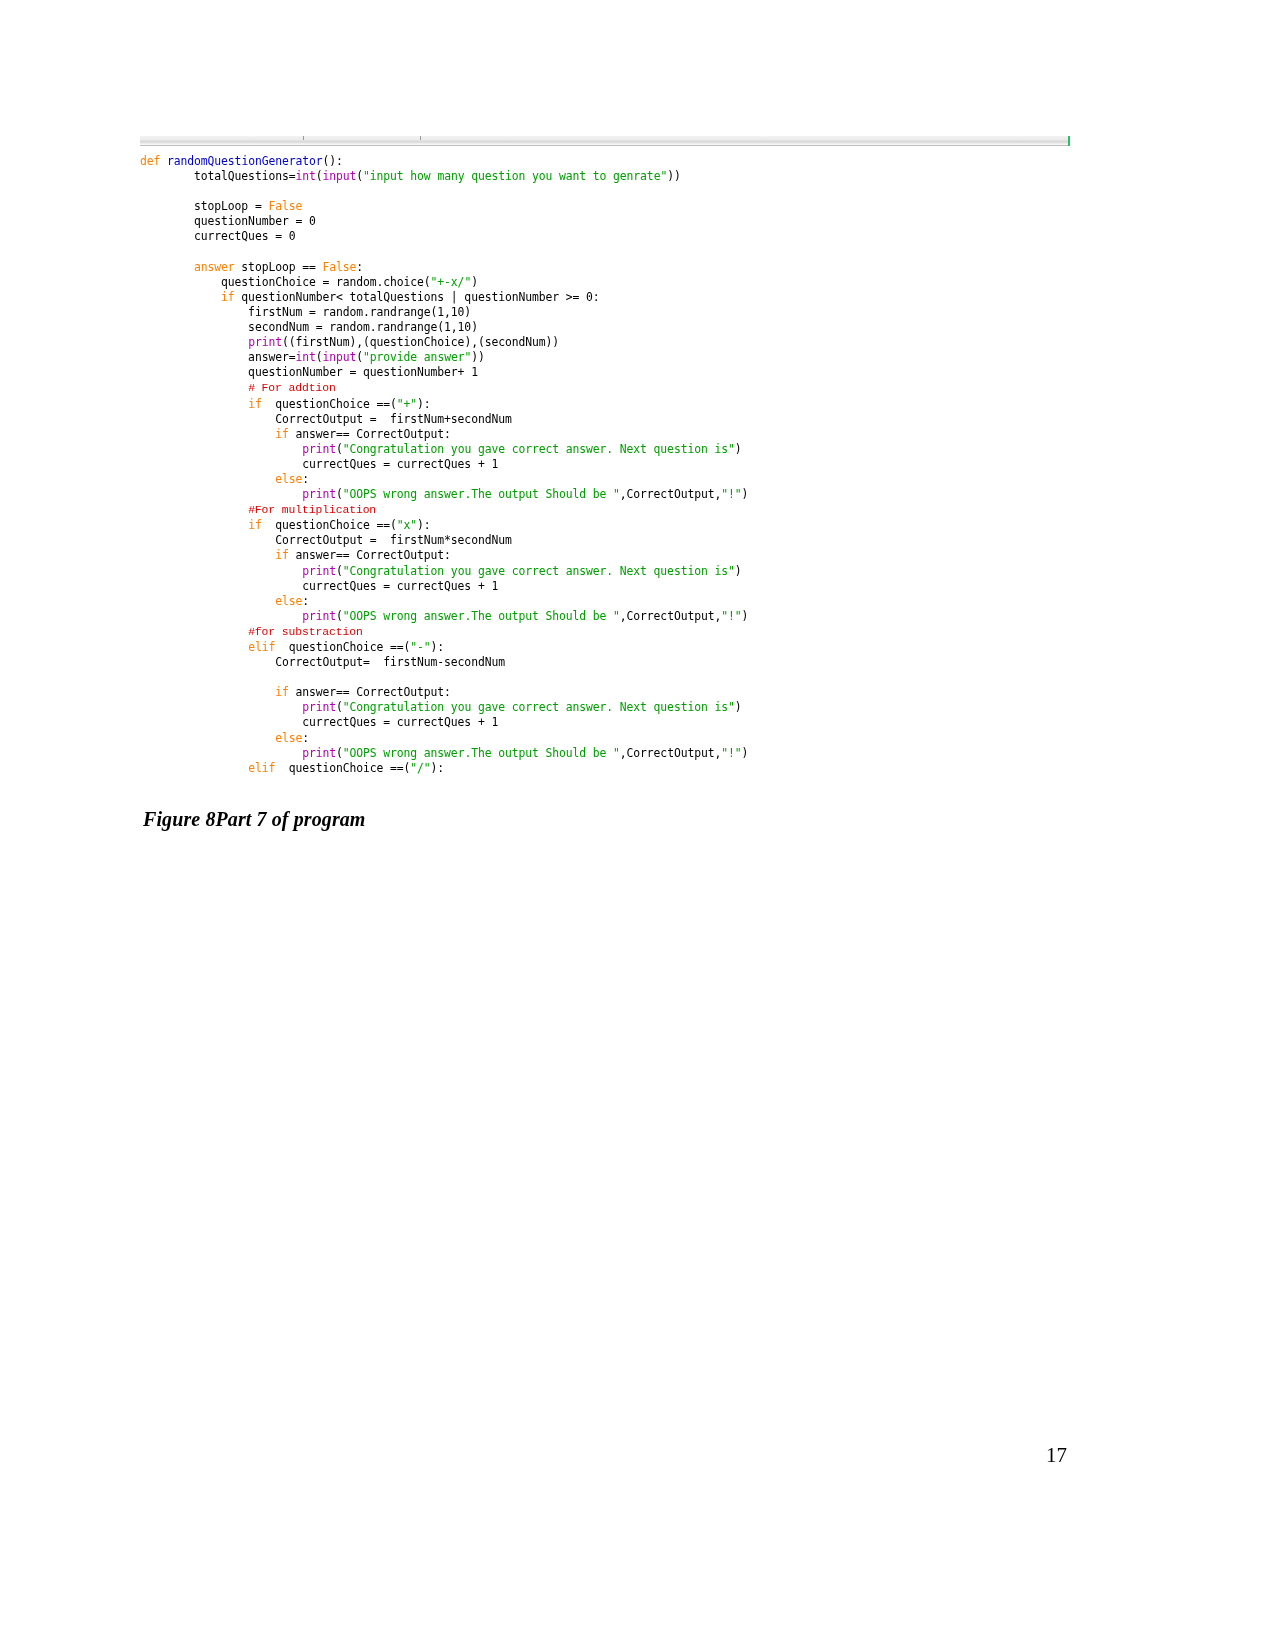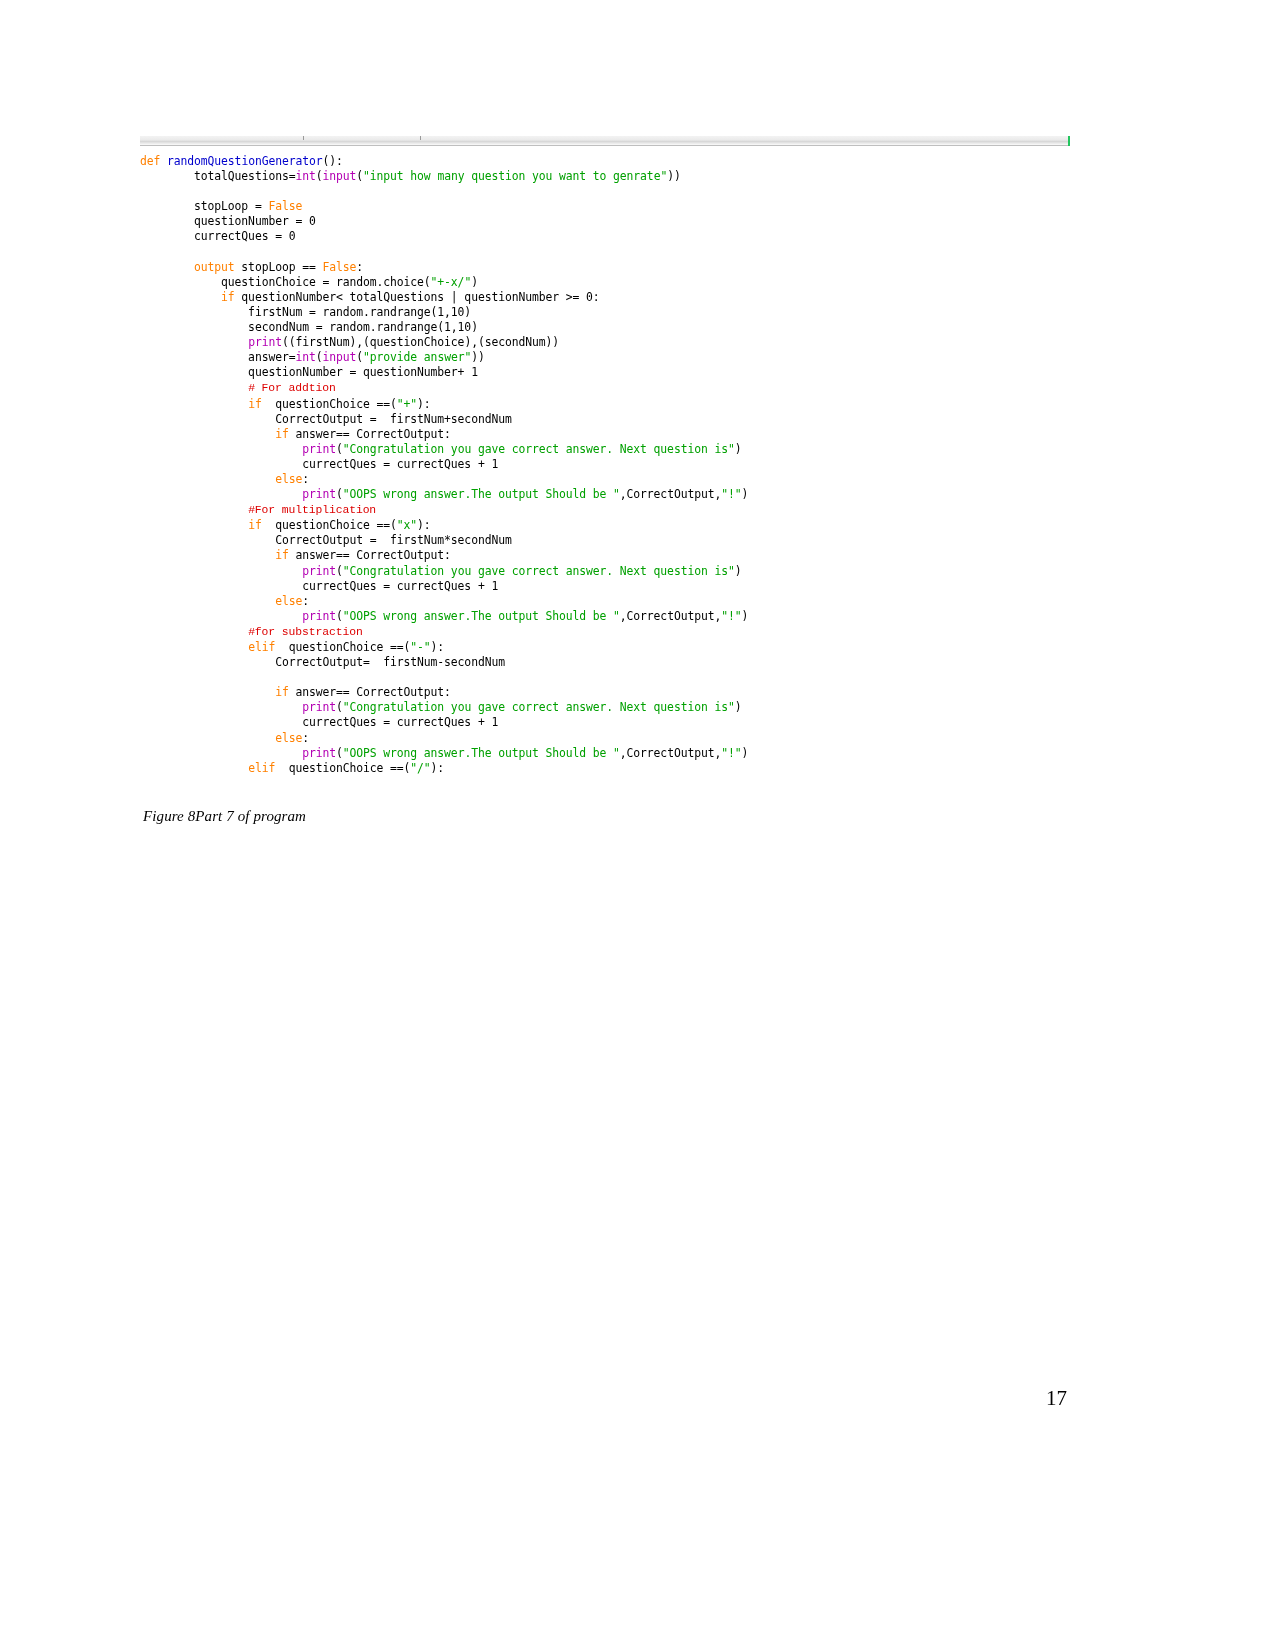--- a/index.html
+++ b/index.html
@@ -75,30 +75,31 @@
   .str  { color: #00a000; }   
   .cmt  { color: #dd0000; font-family: Liberation Mono, monospace; }   
 
   
   .caption {
     position: absolute;
     left: 143px;
     top: 808px;
     font-family: "Liberation Serif", serif;
     font-style: italic;
-    font-size: 15px;
+    font-size: 20px;
     color: #000000;
     letter-spacing: 0.1px;
+    font-weight: bold;
   }
 
   
   .page-number {
     position: absolute;
     left: 1046px;
-    top: 1386px;
+    top: 1443px;
     font-family: "Liberation Serif", serif;
     font-size: 21px;
     color: #000000;
   }
 </style>
 </head>
 <body>
 
 <div class="page">
 
@@ -109,21 +110,21 @@
         <span class="tick t2"></span>
       </div>
       <div class="code-area">
         <pre class="code" id="code-pre"><span class="kw">def</span> <span class="fn">randomQuestionGenerator</span>():
         totalQuestions=<span class="bi">int</span>(<span class="bi">input</span>(<span class="str">"input how many question you want to genrate"</span>))
 
         stopLoop = <span class="kw">False</span>
         questionNumber = 0
         currectQues = 0
 
-        <span class="kw">output</span> stopLoop == <span class="kw">False</span>:
+        <span class="kw">answer</span> stopLoop == <span class="kw">False</span>:
             questionChoice = random.choice(<span class="str">"+-x/"</span>)
             <span class="kw">if</span> questionNumber&lt; totalQuestions | questionNumber &gt;= 0:
                 firstNum = random.randrange(1,10)
                 secondNum = random.randrange(1,10)
                 <span class="bi">print</span>((firstNum),(questionChoice),(secondNum))
                 answer=<span class="bi">int</span>(<span class="bi">input</span>(<span class="str">"provide answer"</span>))
                 questionNumber = questionNumber+ 1
                 <span class="cmt"># For addtion</span>
                 <span class="kw">if</span>  questionChoice ==(<span class="str">"+"</span>):
                     CorrectOutput =  firstNum+secondNum

